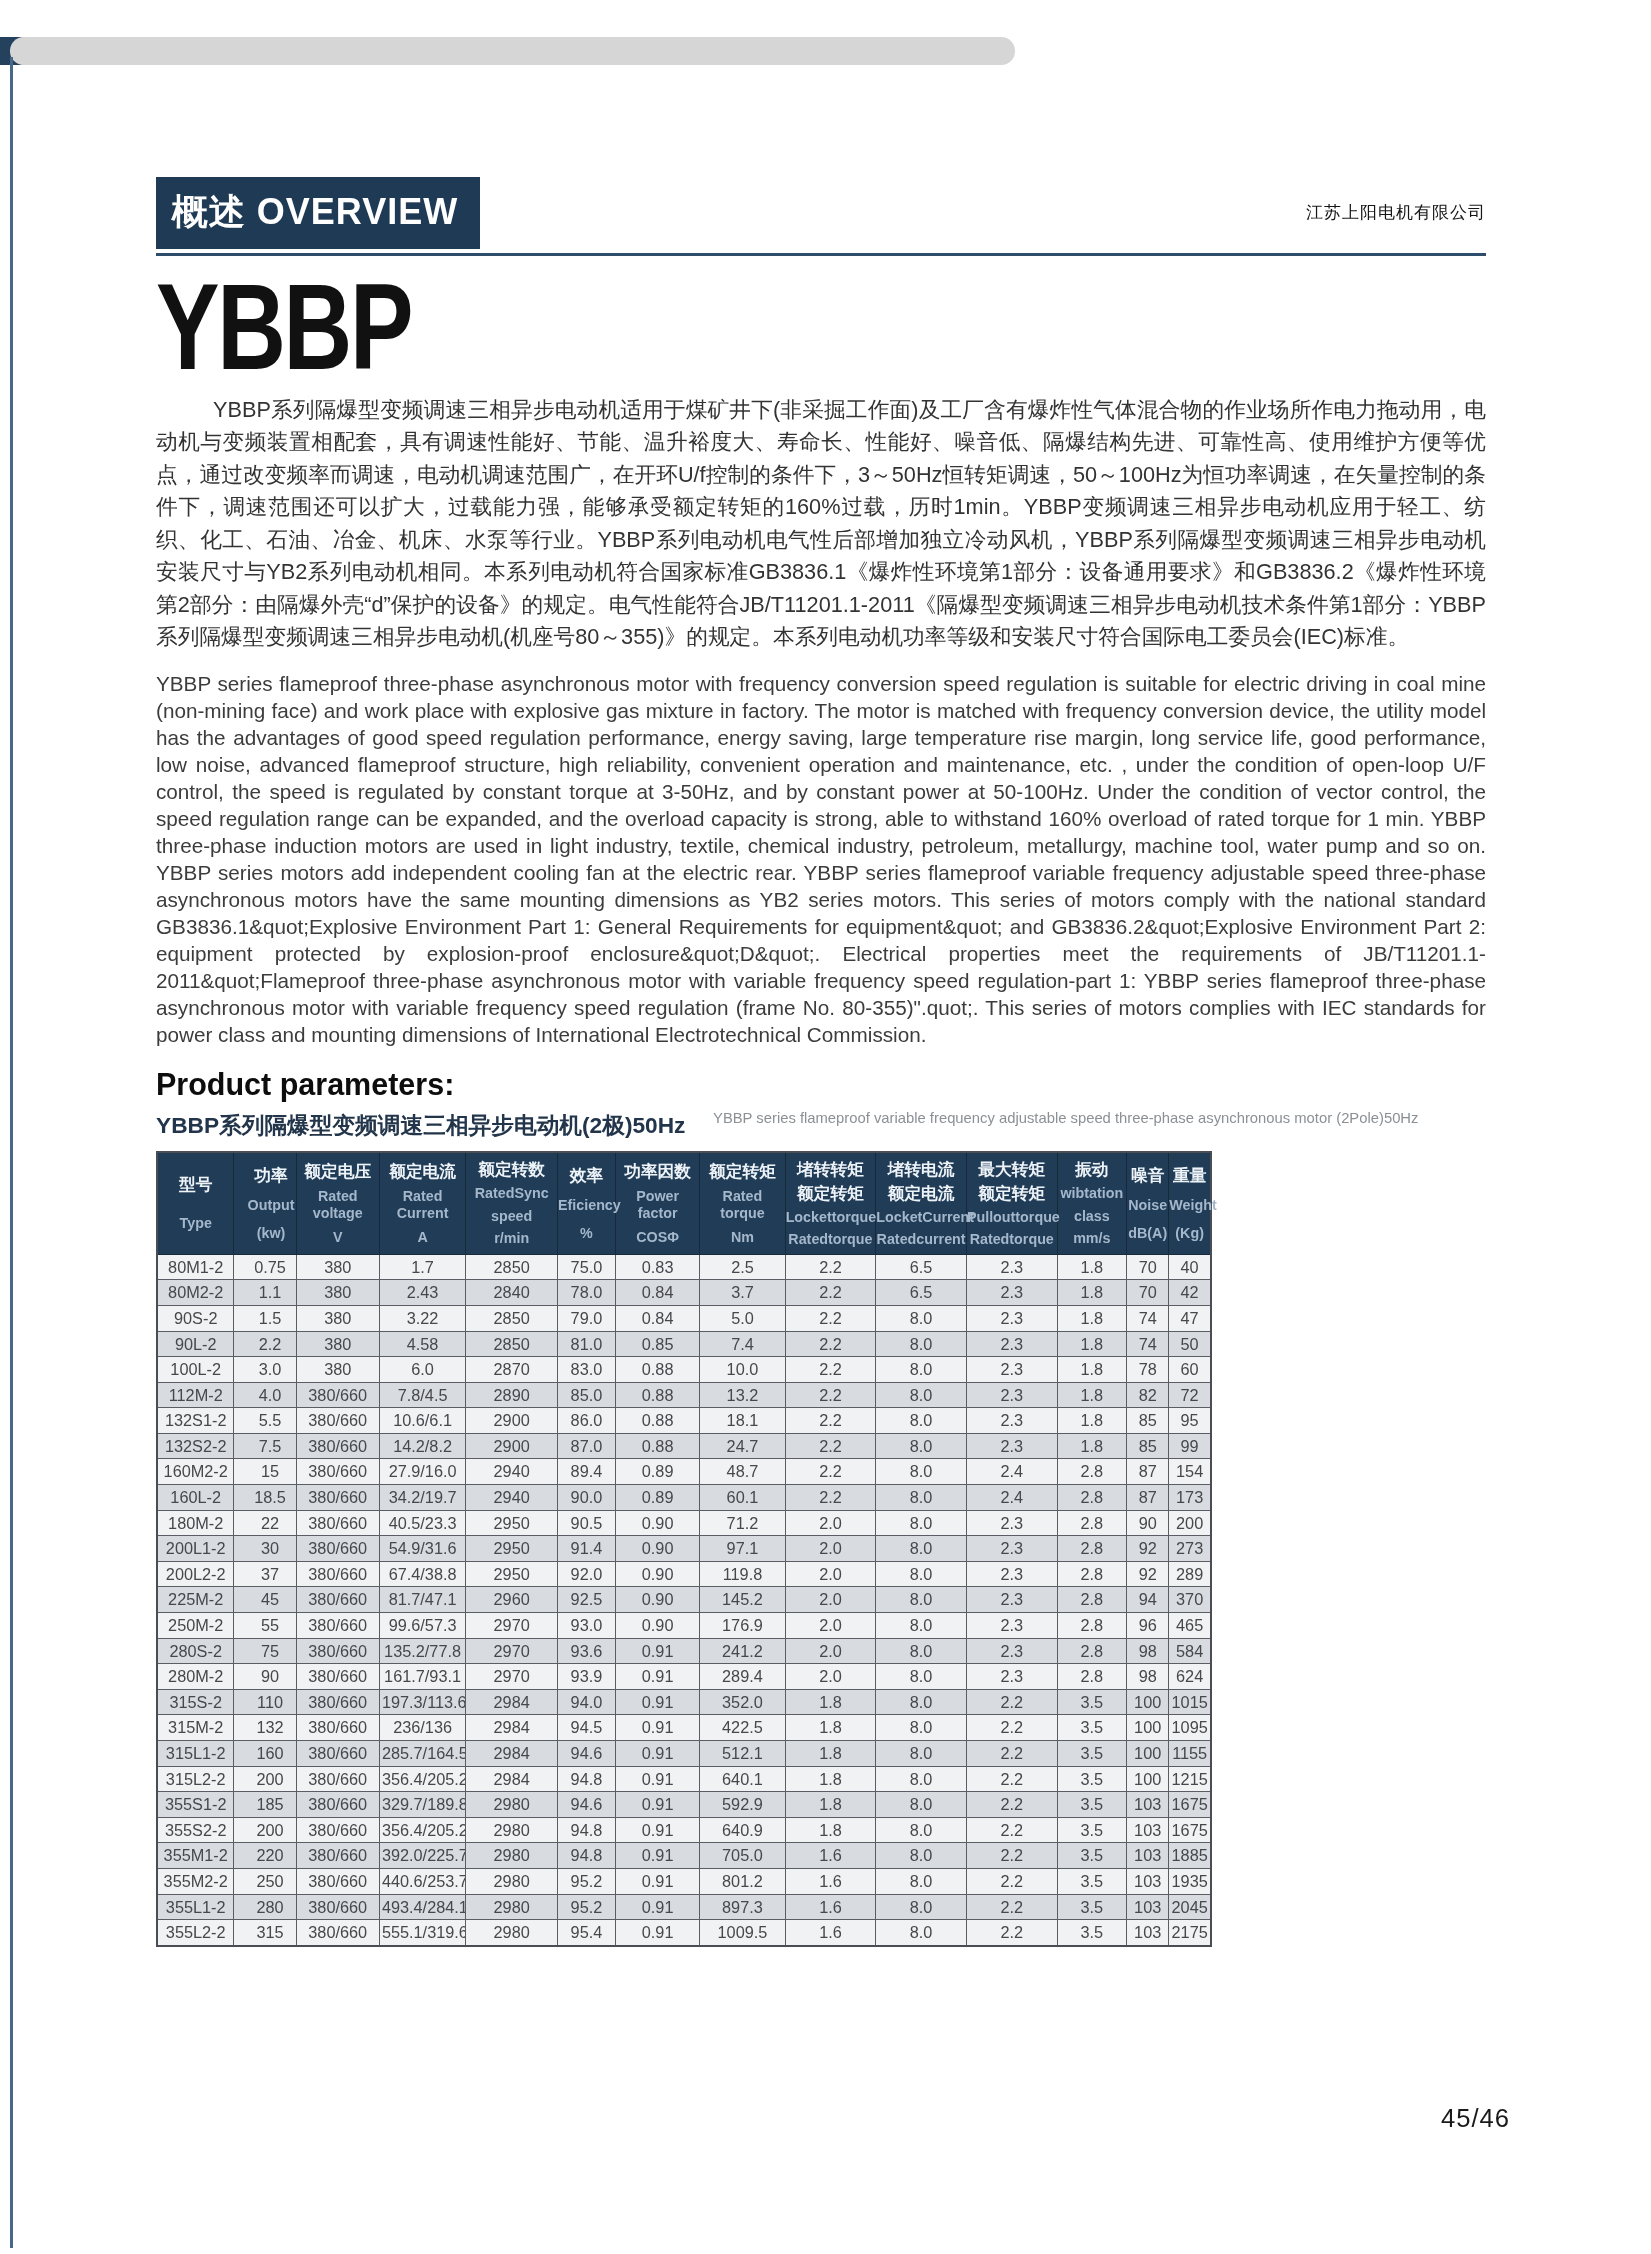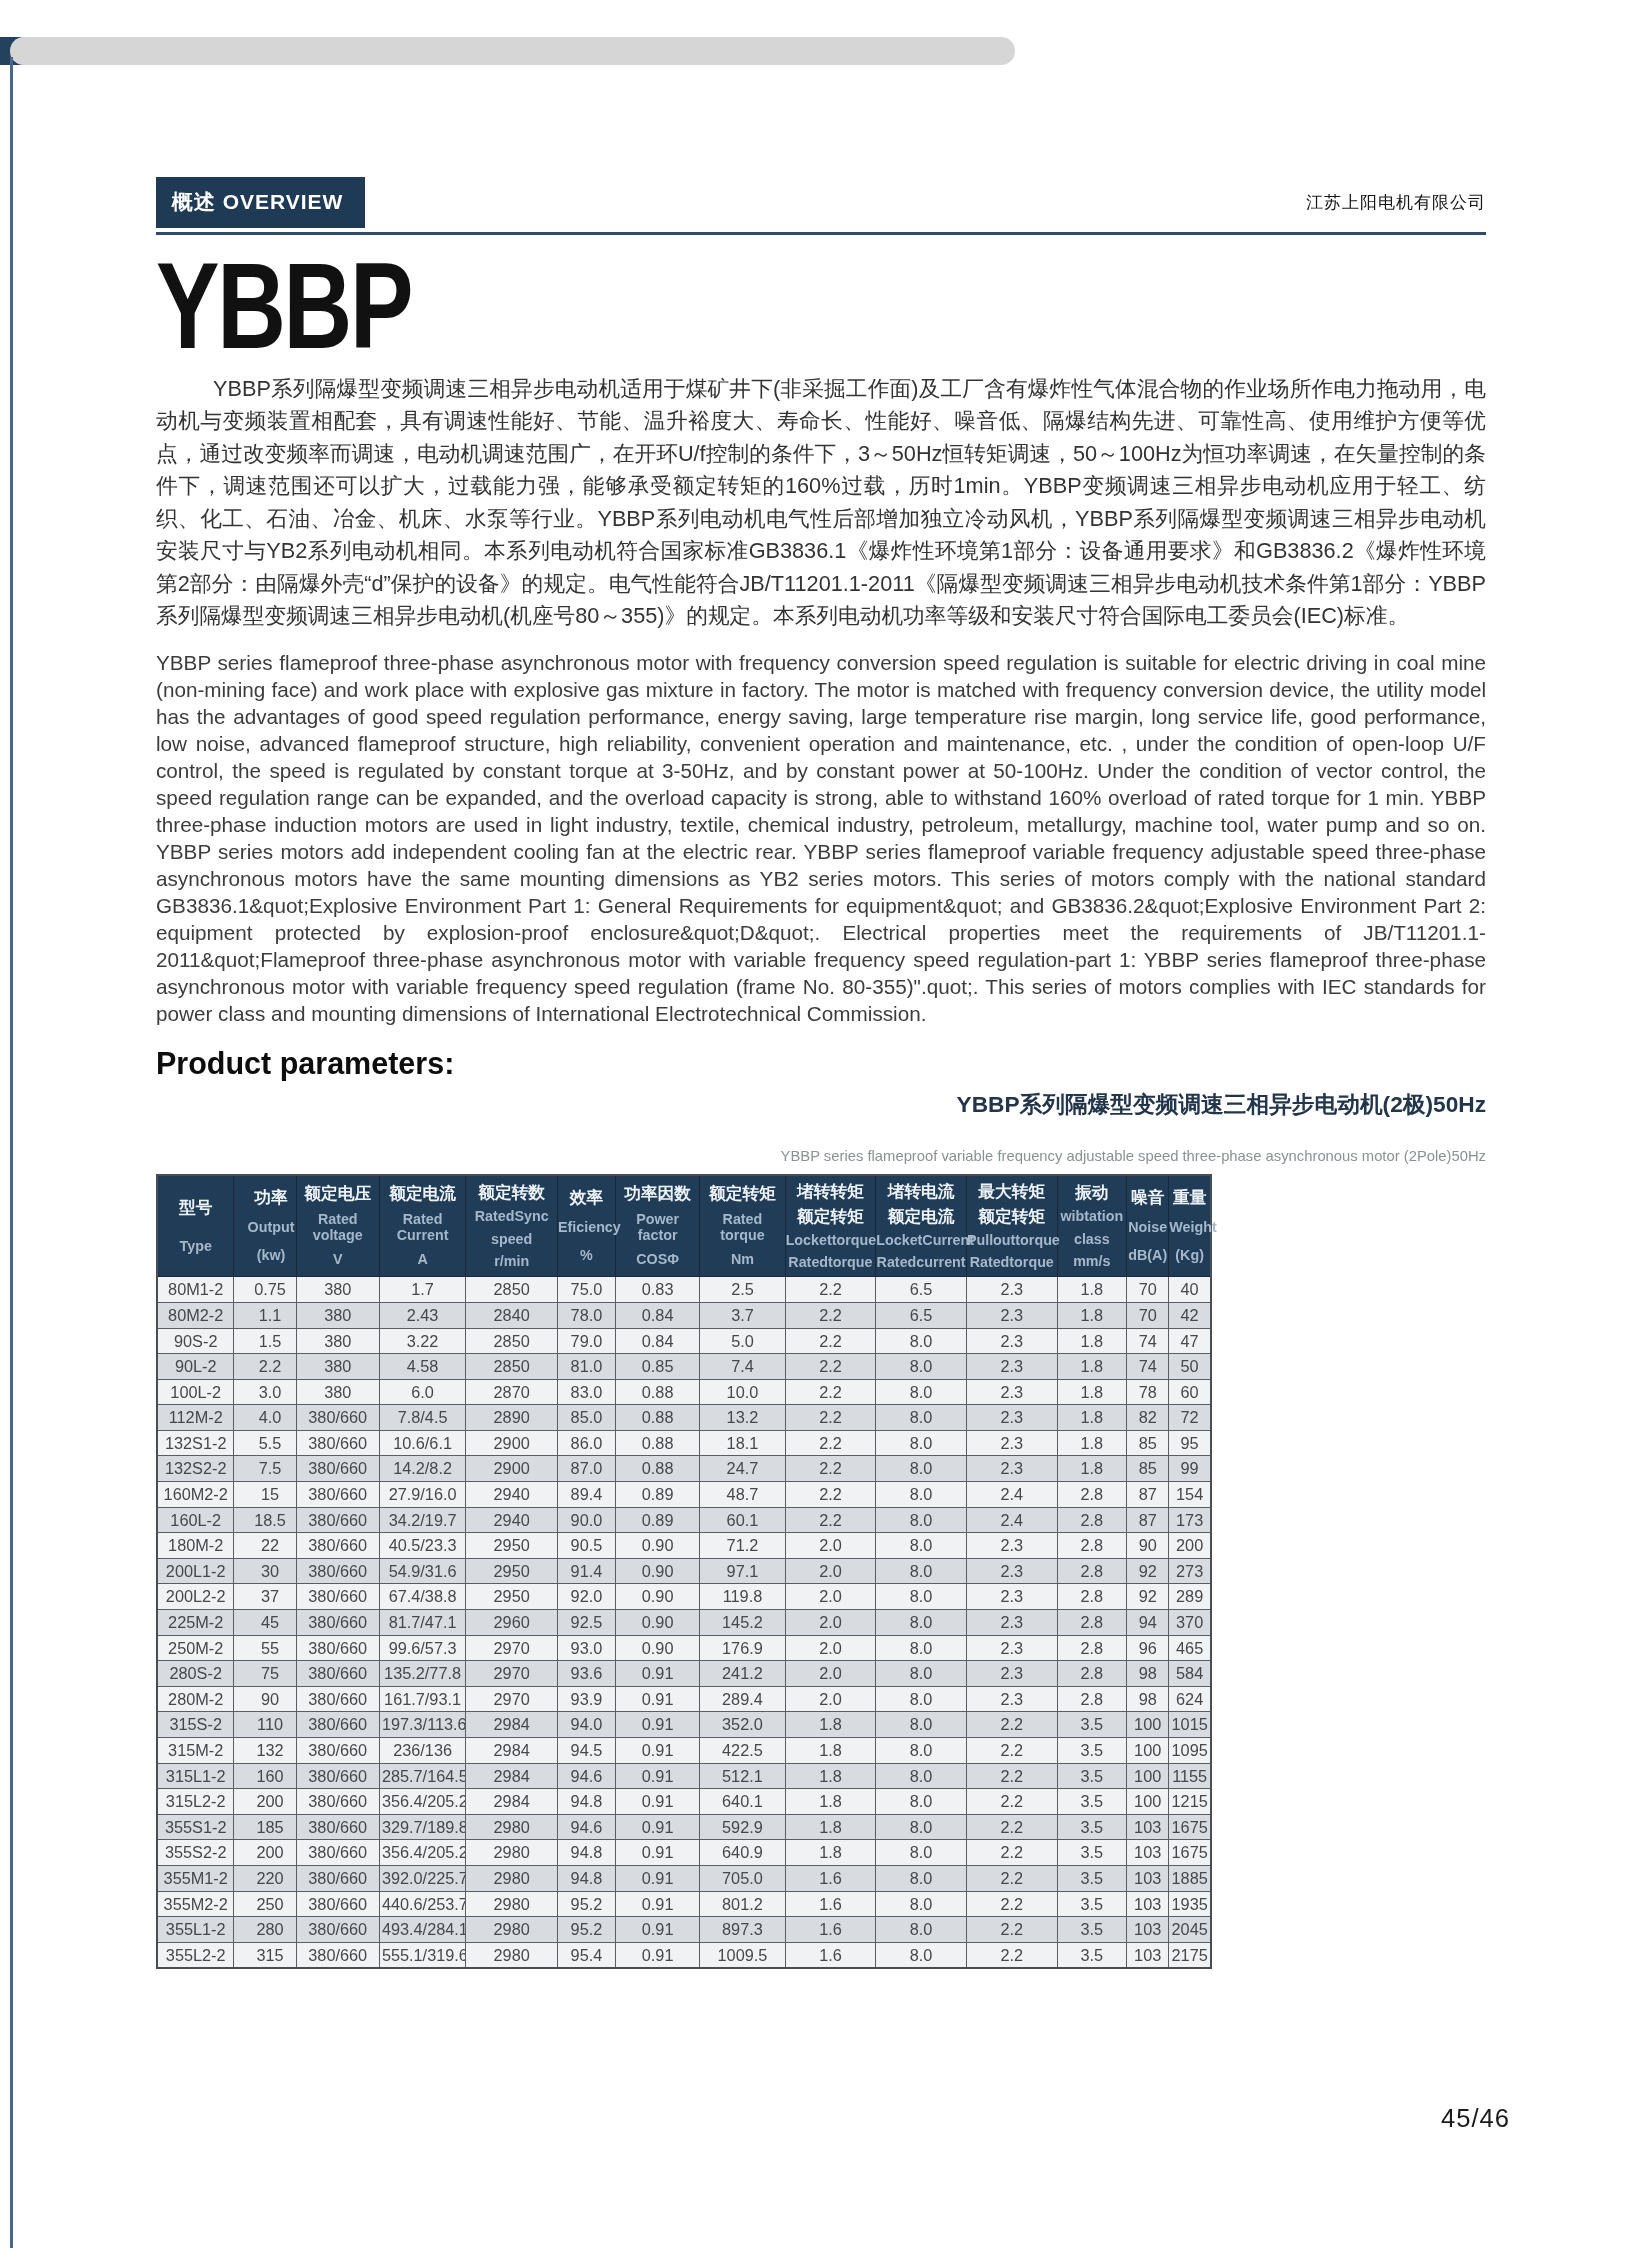--- a/index.html
+++ b/index.html
@@ -7,32 +7,32 @@
   body { position:relative; overflow:hidden; }
 
   
   .top-gray-bar { position:absolute; left:9.9px; top:37px; width:1005px; height:27.6px; background:#d6d6d6; border-radius:13.8px; }
   .top-navy-block { position:absolute; left:-11.8px; top:37px; width:45px; height:27.6px; background:#24415e; border-radius:13.8px; }
   .left-rule { position:absolute; left:9.9px; top:57px; width:3px; height:2191px; background:#48688a; }
 
   .content { position:absolute; left:156px; top:177px; width:1330px; }
 
   .header-row { display:flex; justify-content:space-between; align-items:center; }
-  .overview-badge { background:#1f3a54; color:#fff; font-weight:bold; font-size:21px; letter-spacing:1px; padding:10.8px 21.7px 11.8px 15.8px; display:inline-block; }
+  .overview-badge { background:#1f3a54; color:#fff; font-weight:bold; font-size:36px; letter-spacing:1px; padding:10.8px 21.7px 11.8px 15.8px; display:inline-block; }
   .company-name { font-size:17px; color:#161616; letter-spacing:1px; }
   .header-rule { height:3px; background:#2e4d6b; margin-top:4.9px; }
 
   .page-title { margin-top:21.7px; height:102px; }
   .page-title span { display:inline-block; font-size:122px; line-height:99px; font-weight:bold; color:#111; transform:scaleX(0.78); transform-origin:left center; letter-spacing:-3px; }
 
   .intro-zh { margin-top:13.8px; font-size:21.7px; line-height:32.5px; color:#333; text-align:justify; text-indent:57px; }
   .intro-en { margin-top:15.8px; font-size:20.7px; line-height:27px; color:#3c3c3c; text-align:justify; }
 
   .pp-heading { margin-top:19.7px; font-size:30.5px; font-weight:bold; color:#0d0d0d; }
-  .subtitle-row { margin-top:7.9px; display:flex; align-items:flex-end; gap:27.6px;flex-direction:column; }
+  .subtitle-row { margin-top:7.9px; display:flex; align-items:flex-start; gap:27.6px; }
   .subtitle-zh { font-size:22.7px; font-weight:bold; color:#22354a; }
   .subtitle-en { font-size:14.8px; color:#8b9095; }
 
   table.params { margin-top:9.9px; width:1056px; table-layout:fixed; border-collapse:collapse; }
   table.params th { background:#203c57; border:1px solid #16293c; height:102px; padding:0; vertical-align:middle; }
   .hwrap { display:flex; flex-direction:column; justify-content:space-evenly; height:99px; }
   .hz { color:#eef3f8; font-size:16.7px; line-height:1.15; text-align:center; }
   .he { color:#a5b8cb; font-size:14.3px; line-height:1.15; text-align:center; }
   table.params td { border:1px solid #5a5e64; height:25.6px; padding:0 2px; text-align:center; font-size:16.3px; color:#46484c; line-height:24.6px; white-space:nowrap; overflow:hidden; }
   table.params tbody tr:nth-child(odd)  td { background:#f1f2f4; }

